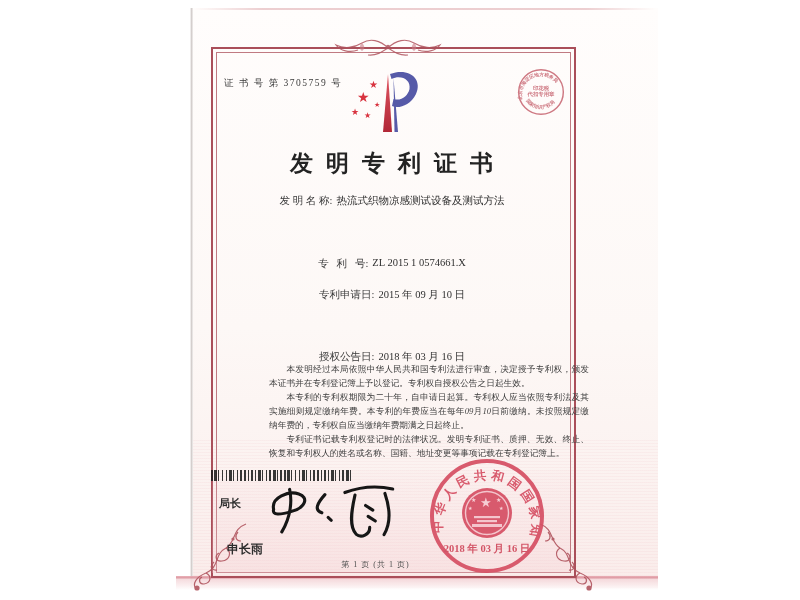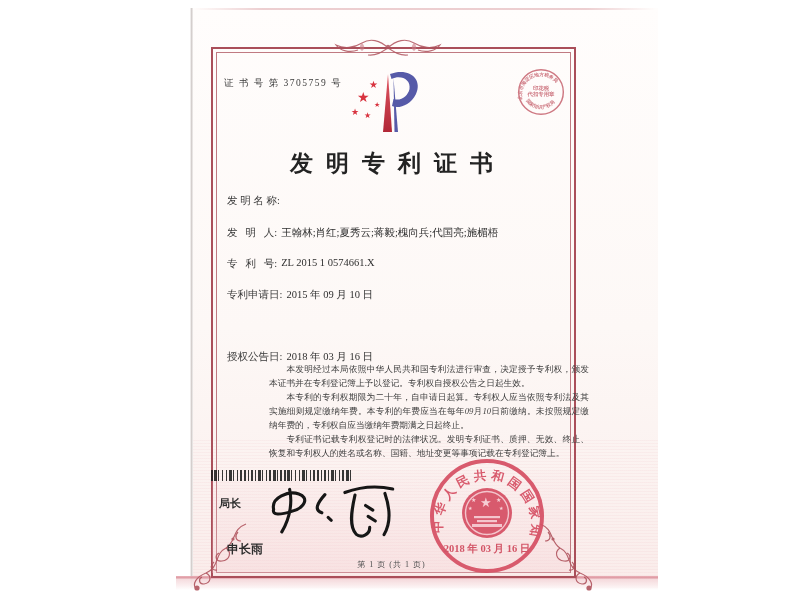--- a/index.html
+++ b/index.html
@@ -26,38 +26,38 @@
      background:linear-gradient(180deg,rgba(246,214,218,.08),rgba(243,199,205,.28));pointer-events:none;}
   .ornament{position:absolute;pointer-events:none;}
 
   
   .cert-no{position:absolute;left:224px;top:77px;font-size:9.5px;letter-spacing:1.5px;color:#3a3a3a;white-space:pre;}
   .logo{position:absolute;left:345px;top:62px;width:80px;height:75px;}
   .title{position:absolute;left:211px;top:136px;width:361px;text-align:center;
      font-size:23px;font-weight:700;letter-spacing:13px;padding-left:13px;box-sizing:border-box;color:#232323;margin-top:12px;}
 
   
-  .field-row{position:absolute;left:227px;width:330px;font-size:10.5px;color:#333;display:flex;}
+  .field-row{position:absolute;left:227px;width:330px;font-size:10.5px;color:#333;display:flex;justify-content:center;}
   .f-label{white-space:pre;flex:0 0 auto;color:#3a3a3a;}
   .f-value{white-space:pre;margin-left:4px;color:#2f2f2f;}
 
   
   .body-text{position:absolute;left:227px;top:362px;width:320px;font-size:8.7px;
      line-height:14px;color:#414141;text-align:justify;margin-left:42px;}
   .body-text p{margin:0;text-indent:2em;font-style:oblique 6deg;}
 
   
   .barcode{position:absolute;left:211px;top:470px;width:142px;height:11px;opacity:.88;
      background-image:repeating-linear-gradient(90deg,#1c1c1c 0 1.6px,transparent 1.6px 3.4px,#1c1c1c 3.4px 6.2px,transparent 6.2px 7.4px,#1c1c1c 7.4px 8.4px,transparent 8.4px 11px,#1c1c1c 11px 12.4px,transparent 12.4px 14.6px);}
   .director-title{position:absolute;left:219px;top:496px;font-size:11px;font-weight:600;color:#2e2e2e;
      font-family:"Liberation Sans","DejaVu Sans",sans-serif;}
   .director-name{position:absolute;left:227px;top:541px;font-size:12px;font-weight:600;color:#2e2e2e;
      font-family:Liberation Mono, monospace;}
   .signature{position:absolute;left:262px;top:484px;width:150px;height:62px;transform:rotate(-3deg);}
-  .page-num{position:absolute;left:211px;top:559px;width:361px;text-align:center;
+  .page-num{position:absolute;left:195px;top:559px;width:361px;text-align:center;
      font-size:8px;letter-spacing:1px;color:#4d4d4d;white-space:pre;}
 
   
   .seal-official{position:absolute;left:424px;top:455px;width:126px;height:126px;opacity:.93;}
   .seal-tax{position:absolute;left:505px;top:56px;width:72px;height:72px;opacity:.85;}
 </style>
 </head>
 <body>
 
 <div id="canvas">
@@ -128,24 +128,21 @@
       <text x="6" y="53" font-size="9">★</text>
       <text x="19" y="56" font-size="8">★</text>
       <text x="29" y="45" font-size="7">★</text>
     </g>
   </svg>
 
   <div class="title">发明专利证书</div>
 
   <div class="field-row" style="top:194px">
     <span class="f-label">发 明 名 称:</span>
-  </div>
-  <div class="field-row" style="top:226px">
-    <span class="f-label">发   明   人:</span>
-    <span class="f-value">王翰林;肖红;夏秀云;蒋毅;槐向兵;代国亮;施楣梧</span>
+    <span class="f-value">热流式织物凉感测试设备及测试方法</span>
   </div>
   <div class="field-row" style="top:257px">
     <span class="f-label">专   利   号:</span>
     <span class="f-value">ZL 2015 1 0574661.X</span>
   </div>
   <div class="field-row" style="top:288px">
     <span class="f-label">专利申请日:</span>
     <span class="f-value">2015 年 09 月 10 日</span>
   </div>
   <div class="field-row" style="top:350px">

